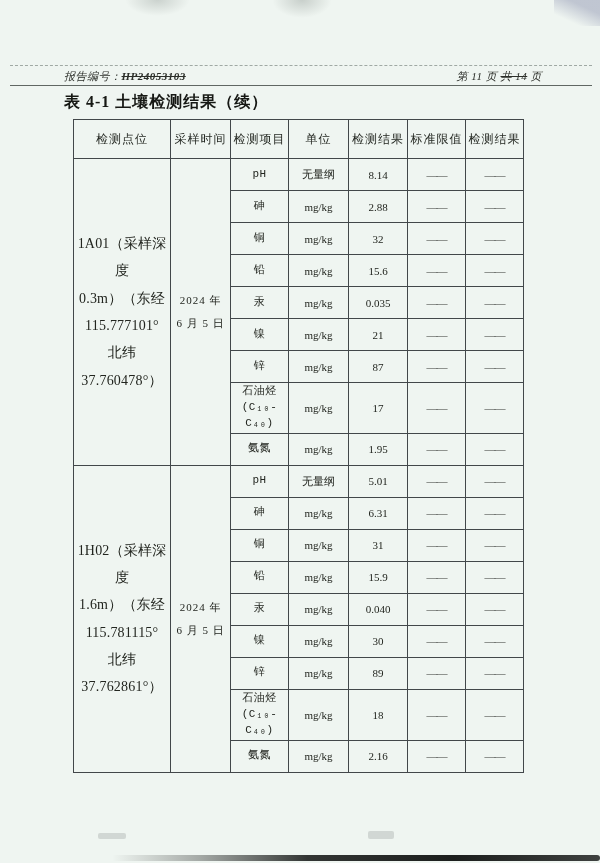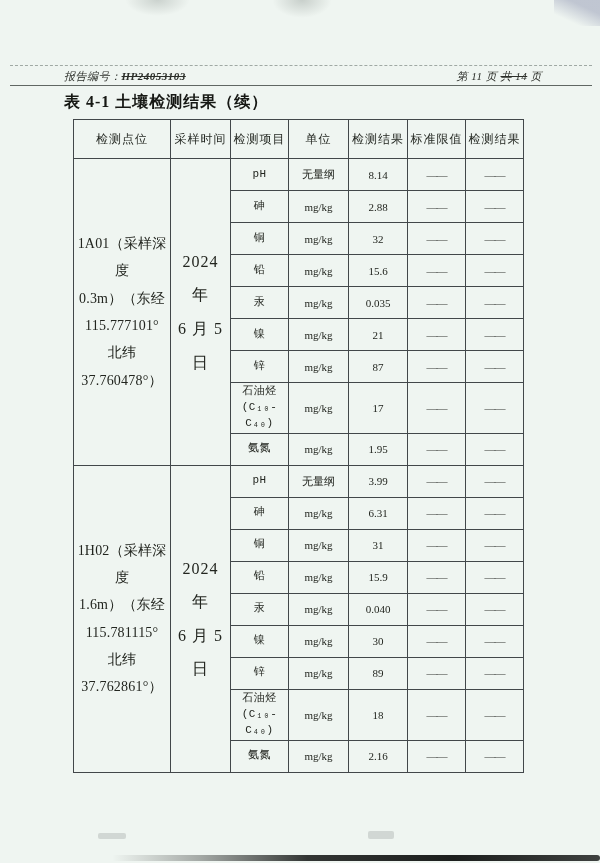--- a/index.html
+++ b/index.html
@@ -62,21 +62,21 @@
     font-weight: normal;
   }
   tr.head-row { height: 39px; }
   tr.head-row th { font-size: 12px; letter-spacing: 1px; color: #262a24; }
   tr.data-row { height: 32px; }
   tr.data-row.tall { height: 39px; }
   td.loc-cell {
     font-size: 14px; line-height: 1.95; letter-spacing: .2px;
     white-space: pre-line;
   }
-  td.time-cell { font-size: 16px; line-height: 2.1; white-space: pre-line; letter-spacing: 1px; }
+  td.time-cell { font-size: 11px; line-height: 2.1; white-space: pre-line; letter-spacing: 1px; }
   td.item-cell { white-space: pre-line; line-height: 1.45; letter-spacing: .5px; font-family: Liberation Mono, monospace; }
   td.dash-cell { color: #3a3e3a; letter-spacing: -1px; font-size: 11px; }
 </style>
 </head>
 <body>
 
 <div class="smudge smudge-a"></div>
 <div class="smudge smudge-b"></div>
 <div class="smudge corner-shade"></div>
 <div class="smudge faint-mark mark-1"></div>
@@ -190,21 +190,21 @@
 
   <tr class="data-row">
     <td class="loc-cell" rowspan="9">1H02（采样深度
 1.6m）（东经
 115.781115°
 北纬 37.762861°）</td>
     <td class="time-cell" rowspan="9">2024 年
 6 月 5 日</td>
     <td class="item-cell">pH</td>
     <td>无量纲</td>
-    <td>3.99</td>
+    <td>5.01</td>
     <td class="dash-cell">——</td>
     <td class="dash-cell">——</td>
   </tr>
   <tr class="data-row">
     <td class="item-cell">砷</td>
     <td>mg/kg</td>
     <td>6.31</td>
     <td class="dash-cell">——</td>
     <td class="dash-cell">——</td>
   </tr>

